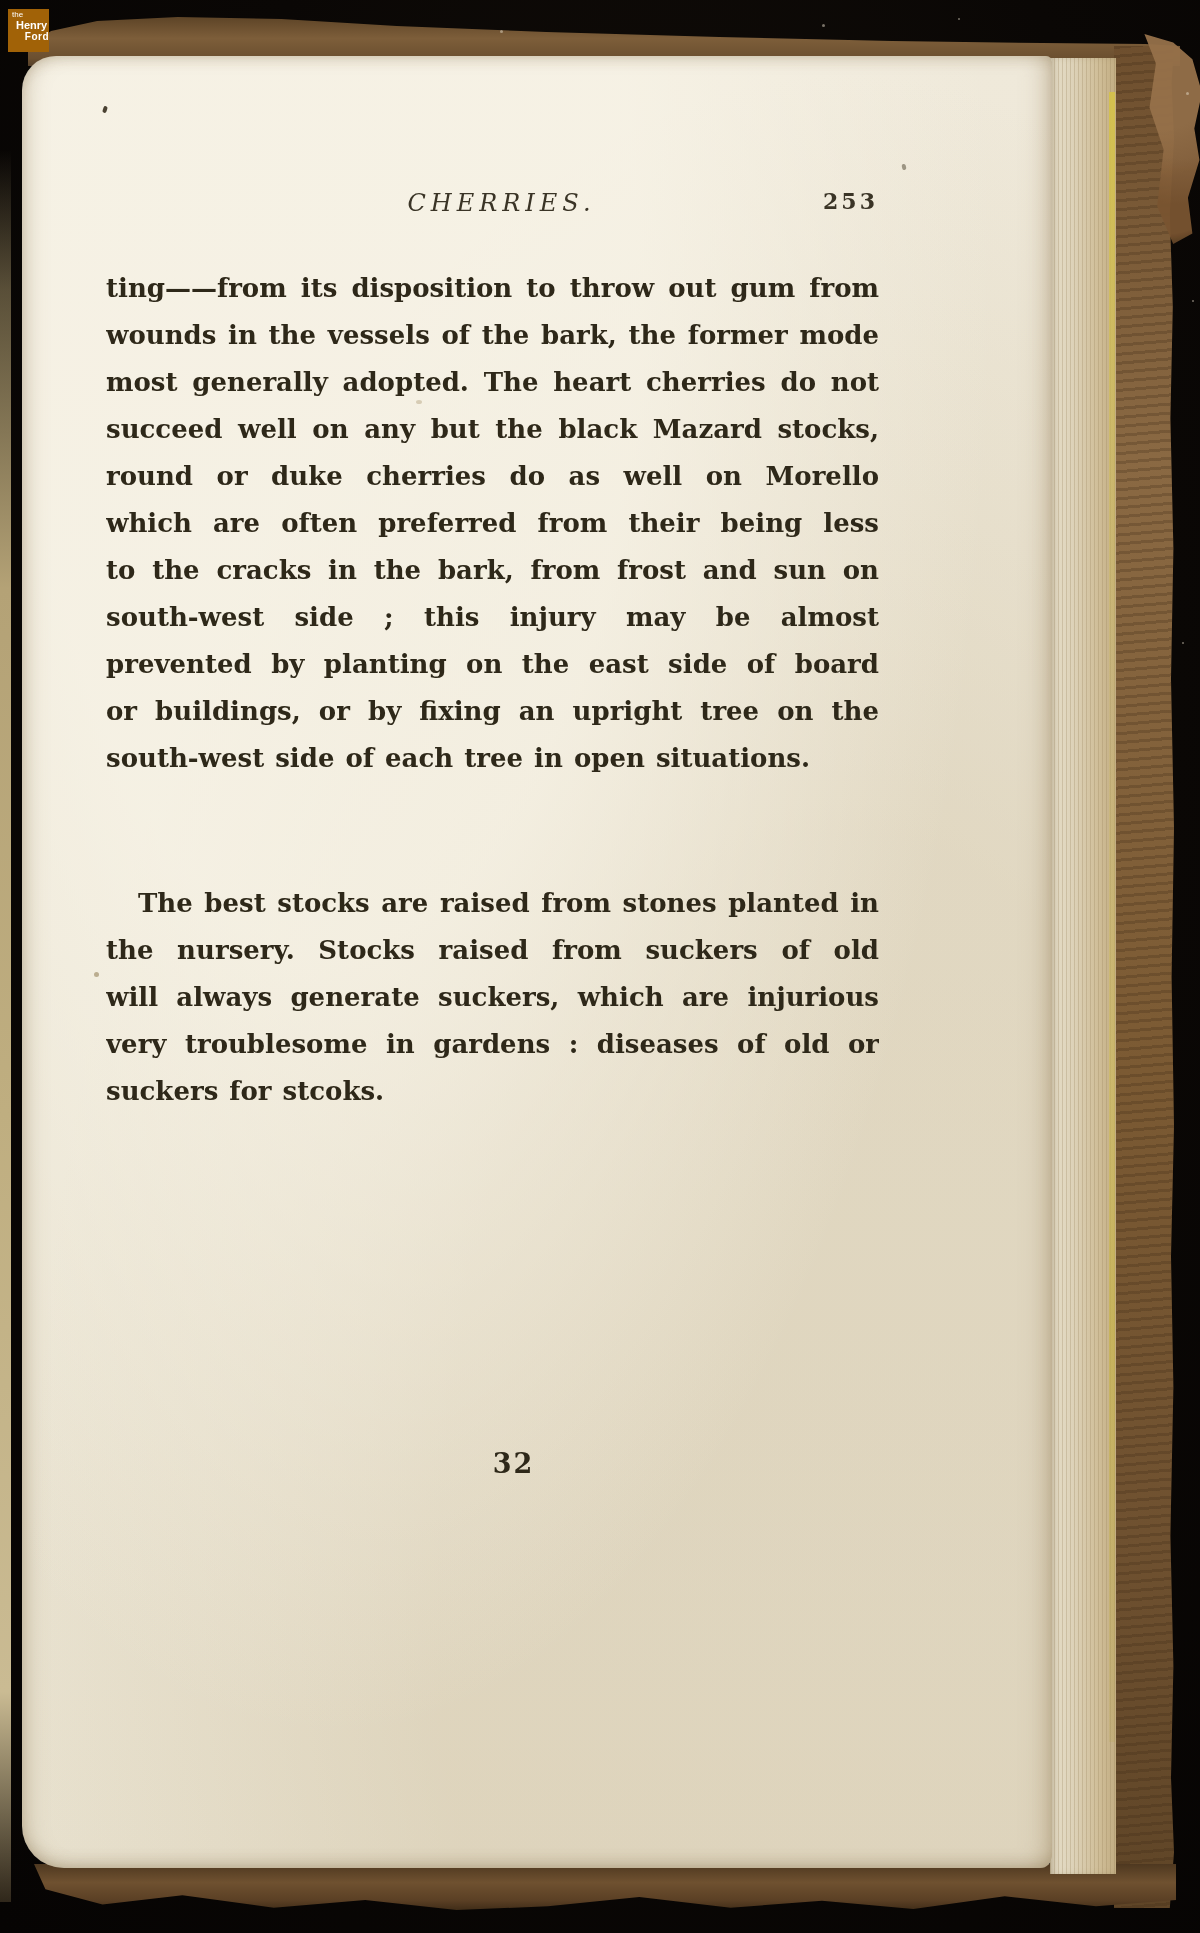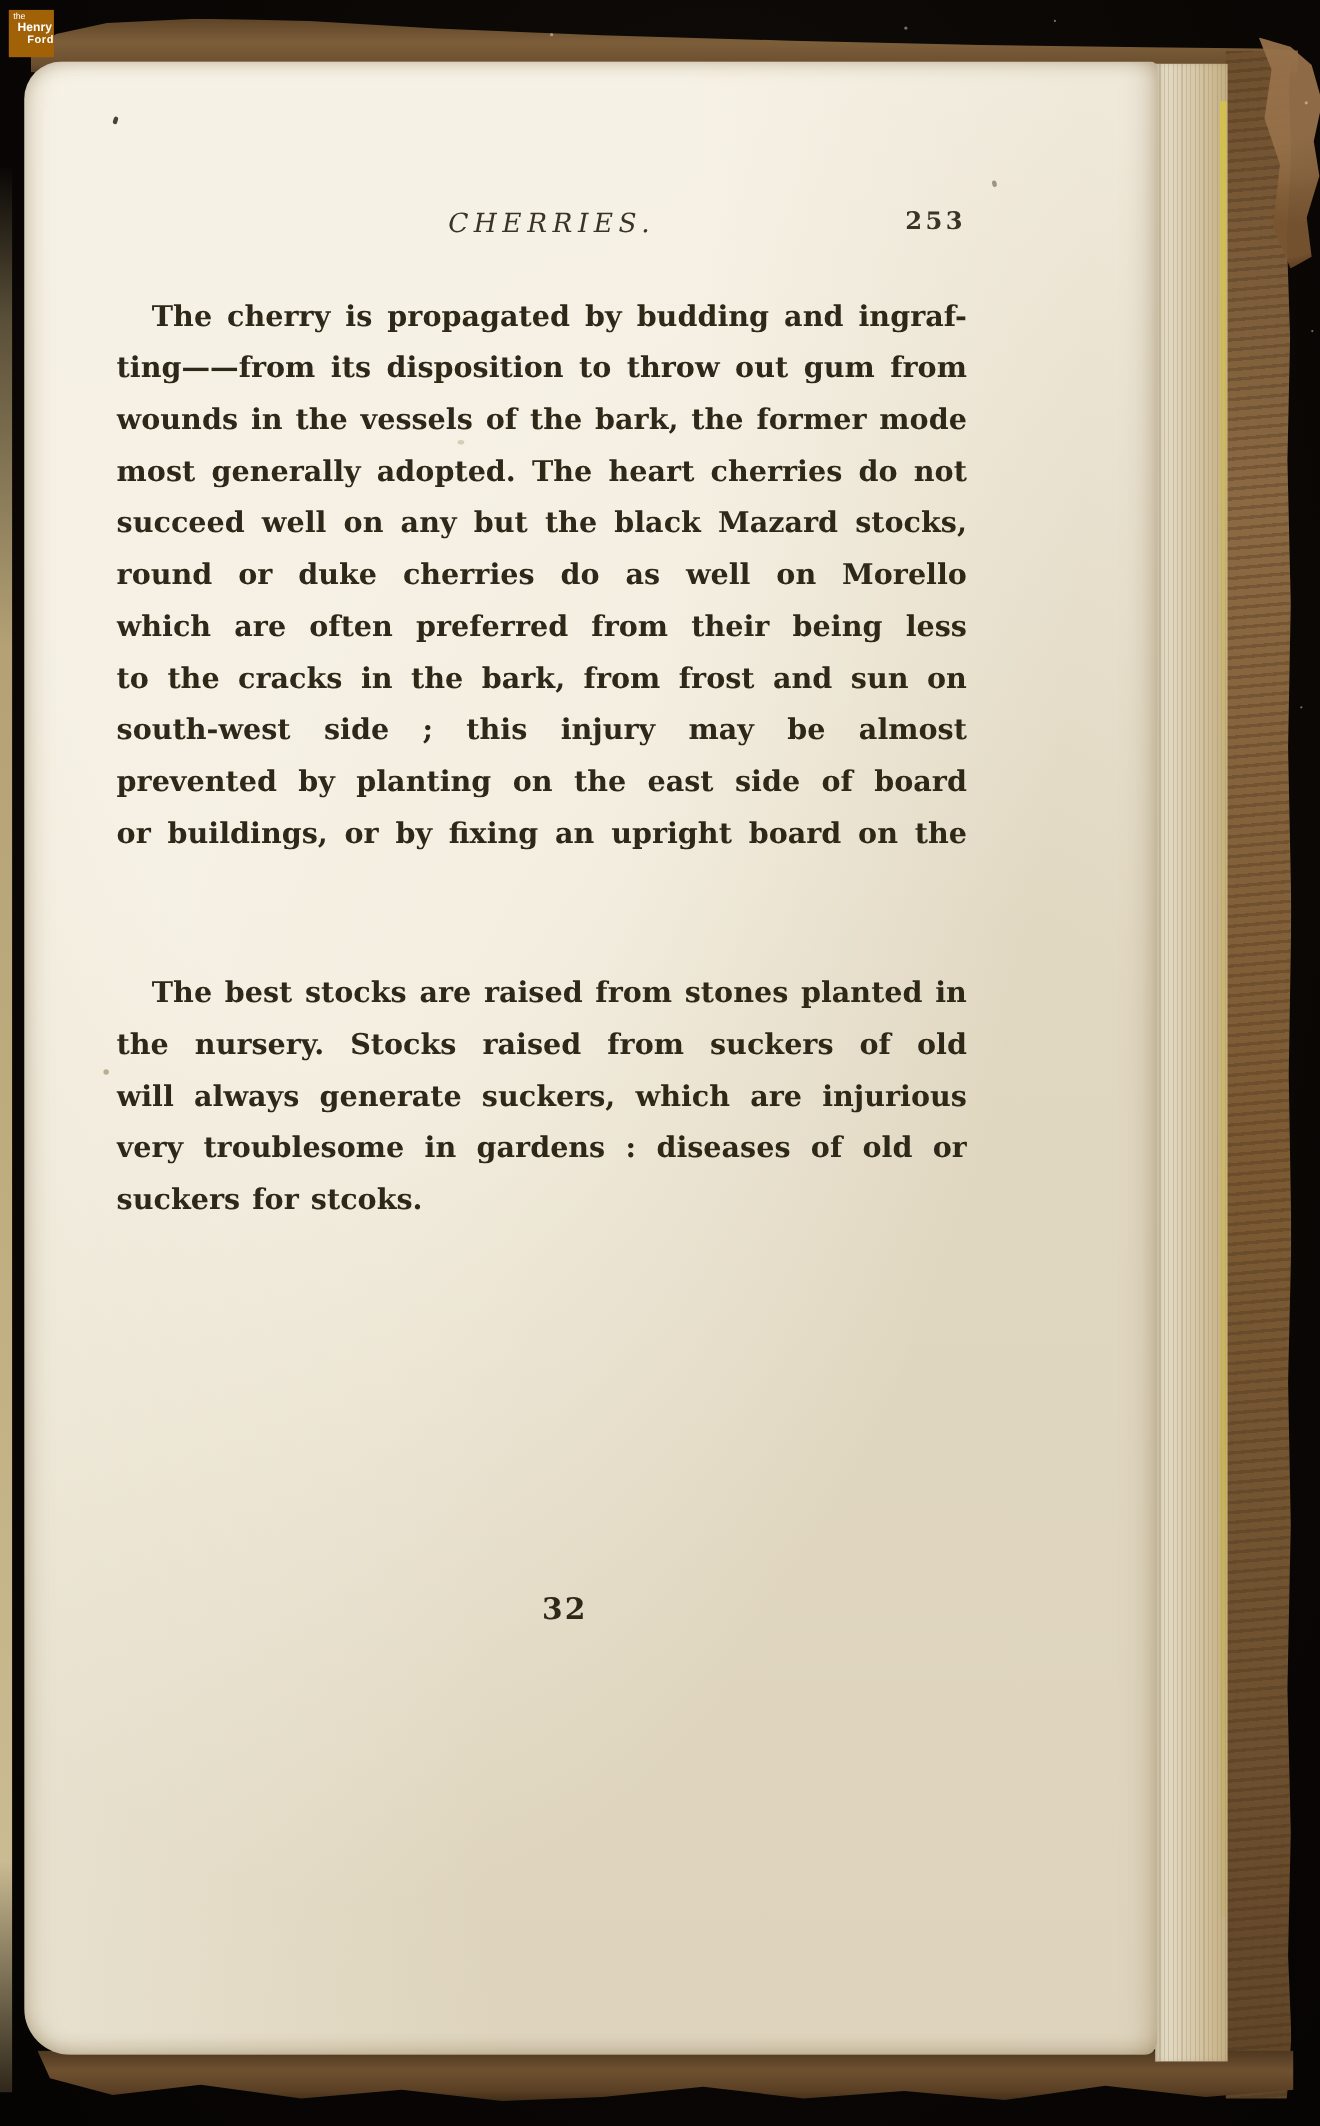--- a/index.html
+++ b/index.html
@@ -132,31 +132,31 @@
 
 <div class="page"></div>
 
 <div class="page-header">
   <span class="header-title">CHERRIES.</span>
   <span class="header-pagenum">253</span>
 </div>
 
 <div class="text-block">
   <div>
-    <div class="jline indent">The cherry is propagated by budding and ingraf-</div>
     <div class="jline">ting——from its disposition to throw out gum from</div>
     <div class="jline">wounds in the vessels of the bark, the former mode is</div>
     <div class="jline">most generally adopted.  The heart cherries do not</div>
     <div class="jline">succeed well on any but the black Mazard stocks, but</div>
     <div class="jline">round or duke cherries do as well on Morello stocks,</div>
     <div class="jline">which are often preferred from their being less liable</div>
     <div class="jline">to the cracks in the bark, from frost and sun on the</div>
     <div class="jline">south-west side ; this injury may be almost effectually</div>
     <div class="jline">prevented by planting on the east side of board fences</div>
-    <div class="jline">or buildings, or by fixing an upright board on the</div>
+    <div class="jline">or buildings, or by fixing an upright tree on the</div>
+    <div class="jline last">south-west side of each tree in open situations.</div>
   </div>
   <div class="para2">
     <div class="jline indent">The best stocks are raised from stones planted in</div>
     <div class="jline">the nursery.  Stocks raised from suckers of old trees,</div>
     <div class="jline">will always generate suckers, which are injurious and</div>
     <div class="jline">very troublesome in gardens :  diseases of old or worn</div>
     <div class="jline last">suckers for stcoks.</div>
   </div>
 </div>
 

